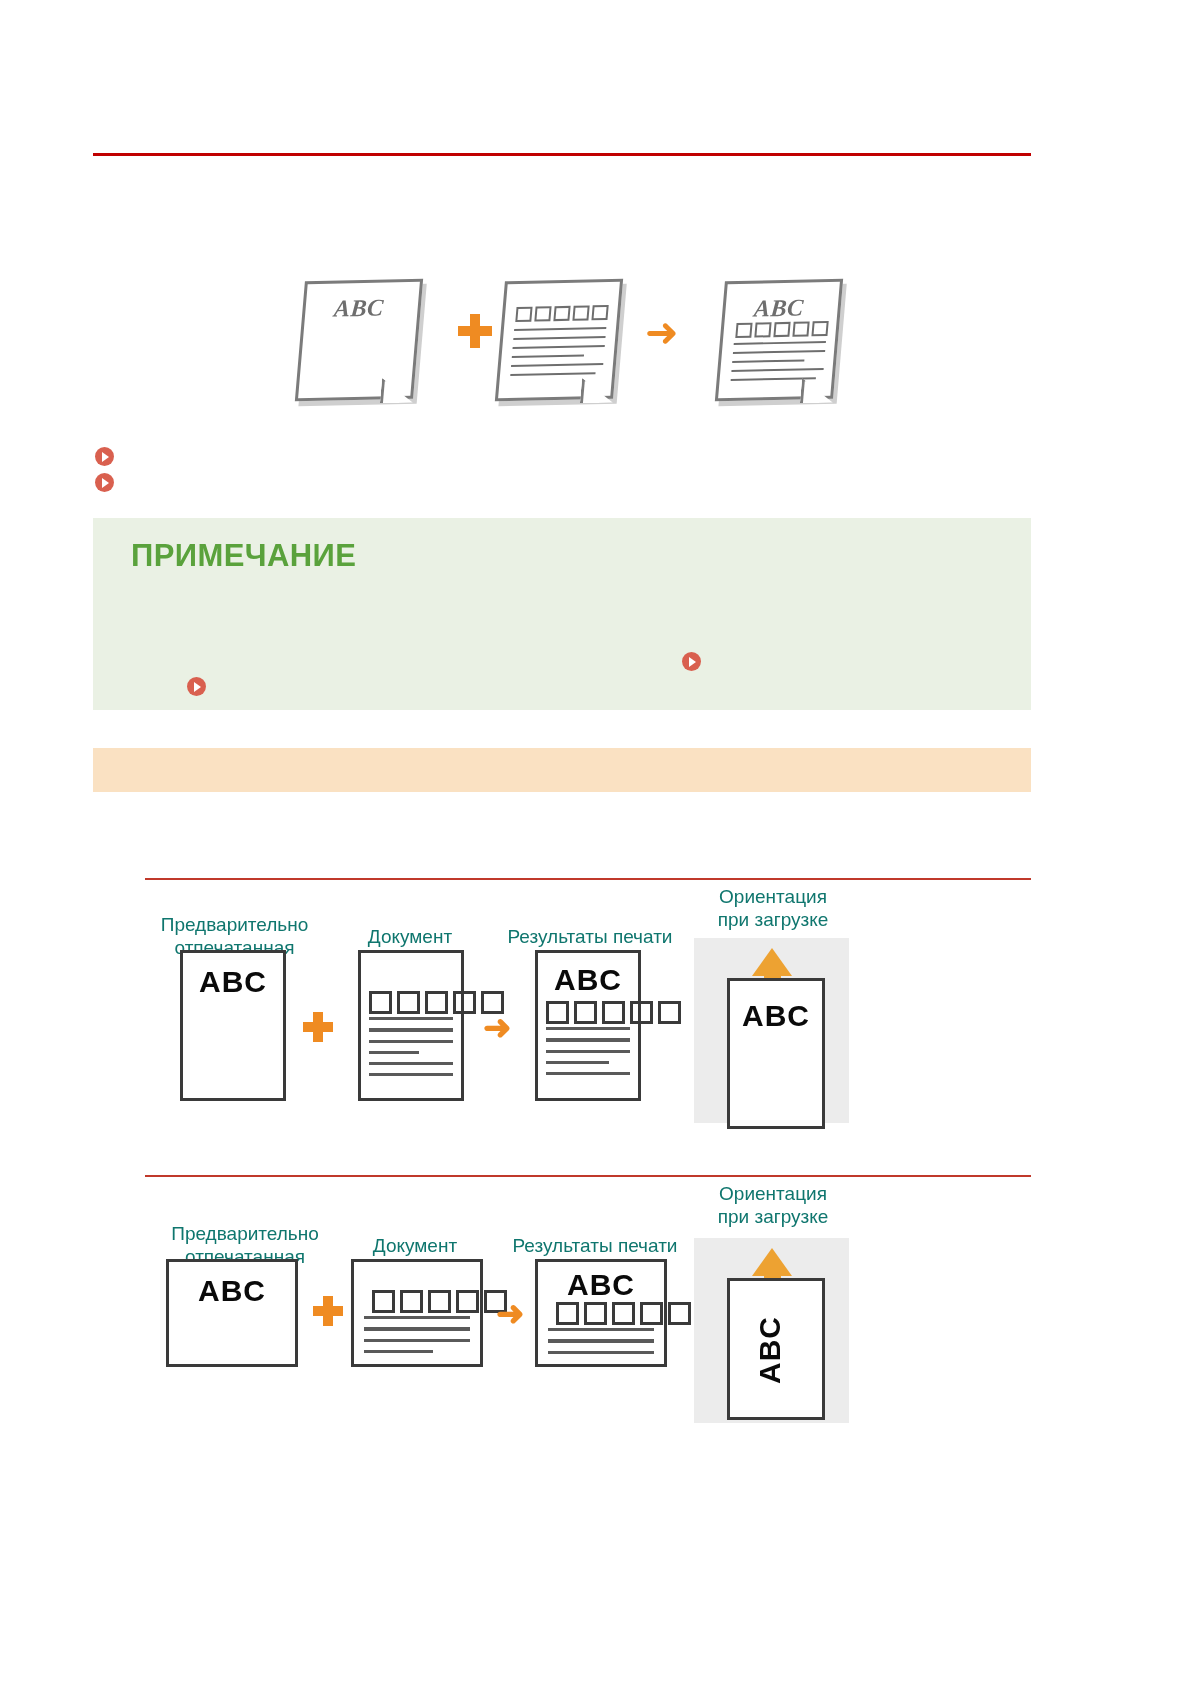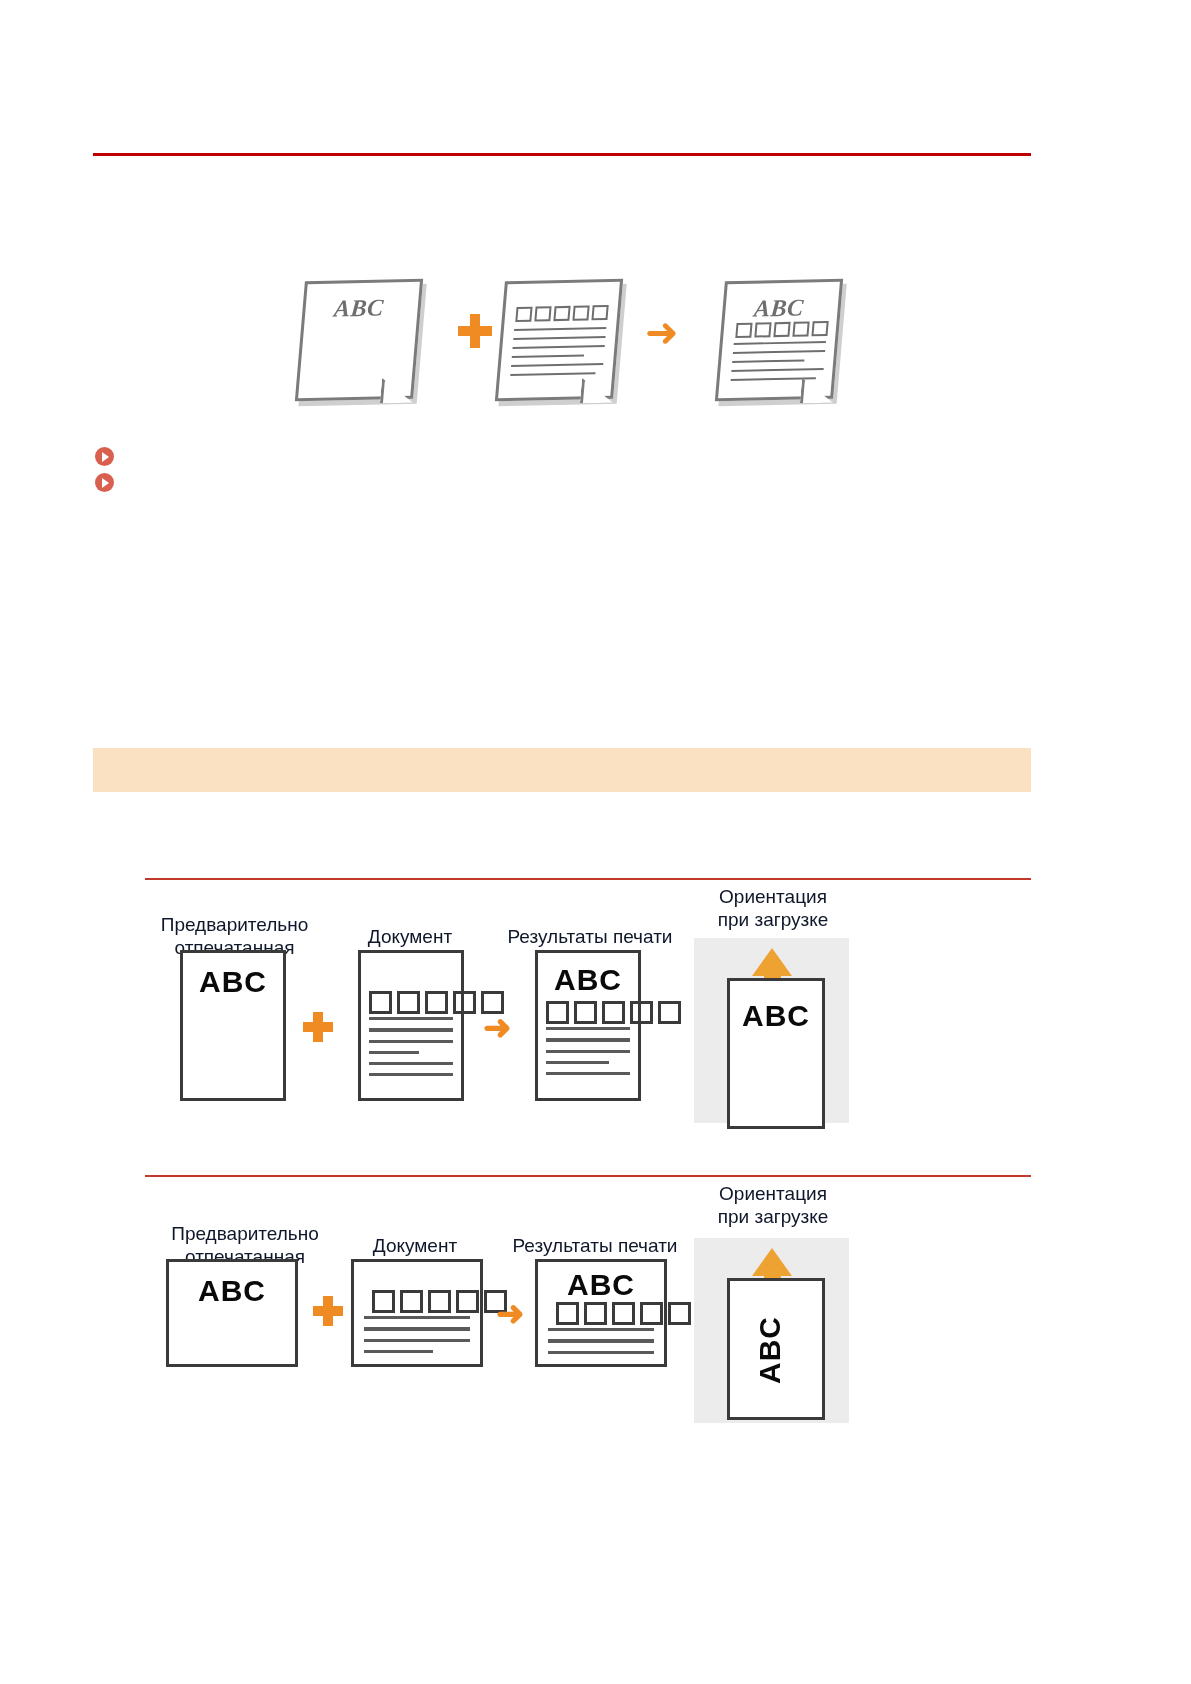--- a/index.html
+++ b/index.html
@@ -104,21 +104,21 @@
 
   
   .section{position:absolute;left:0;width:1191px;}
   .sec-rule{
     position:absolute;left:145px;width:886px;height:2px;background:#c0392b;
   }
 
   .dlabel{
     position:absolute;
     font:400 19px/23px "Liberation Sans", sans-serif;
-    color:#0f172a;text-align:center;white-space:pre-line;
+    color:#0f766e;text-align:center;white-space:pre-line;
   }
 
   .paper{
     position:absolute;background:#ffffff;border:3px solid #3a3a3a;
   }
   .paper .p-abc{
     position:absolute;left:0;right:0;
     text-align:center;
     font:700 30px/1 "Liberation Sans", sans-serif;
     color:#0a0a0a;letter-spacing:1px;
@@ -210,20 +210,25 @@
           <span style="width:100%"></span>
         <span style="width:92%"></span>
       </div>
       <div class="fold"></div>
     </div>
   </div>
 
   <div class="link-bullet" style="left:95px;top:447px;"></div>
   <div class="link-bullet" style="left:95px;top:473px;"></div>
 
+  <div class="note">
+    <div class="note-title">ПРИМЕЧАНИЕ</div>
+    <div class="link-bullet" style="left:589px;top:134px;"></div>
+    <div class="link-bullet" style="left:94px;top:159px;"></div>
+  </div>
 
   <div class="orange-strip"></div>
 
   <div class="section" style="top:0;">
     <div class="sec-rule" style="top:878px;"></div>
 
     <div class="dlabel" style="left:152px;top:913px;width:165px;">Предварительно
 отпечатанная бумага</div>
     <div class="dlabel" style="left:340px;top:925px;width:140px;">Документ</div>
     <div class="dlabel" style="left:500px;top:925px;width:180px;">Результаты печати</div>

